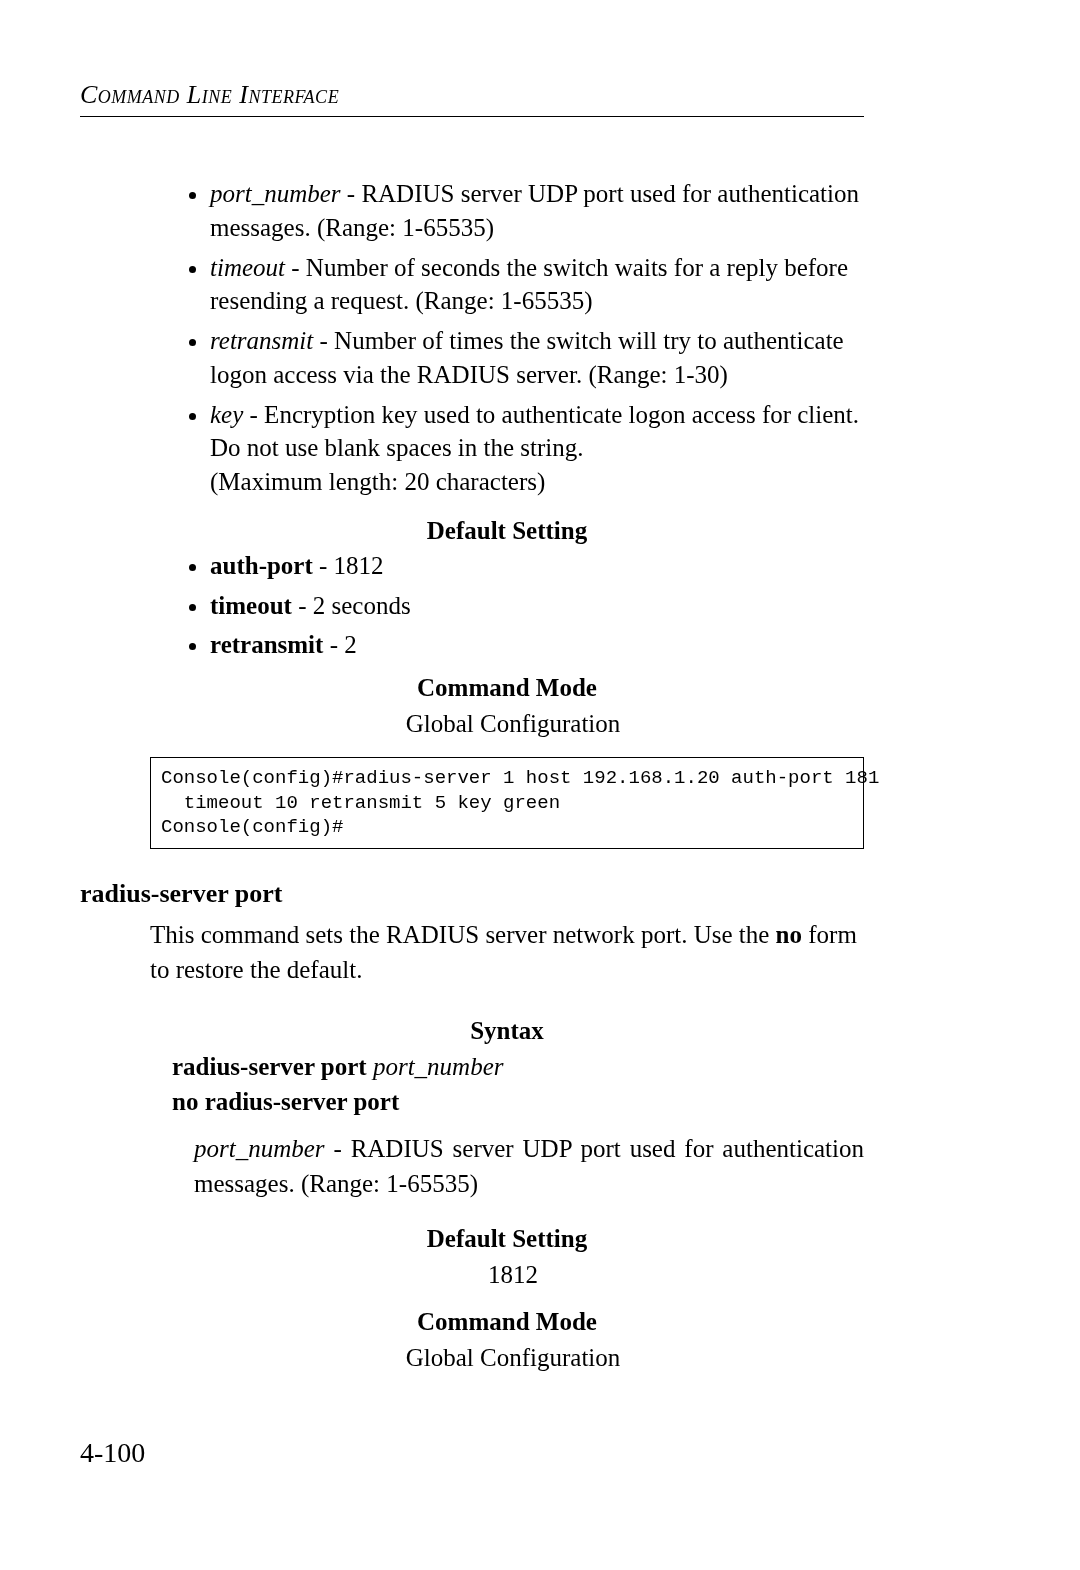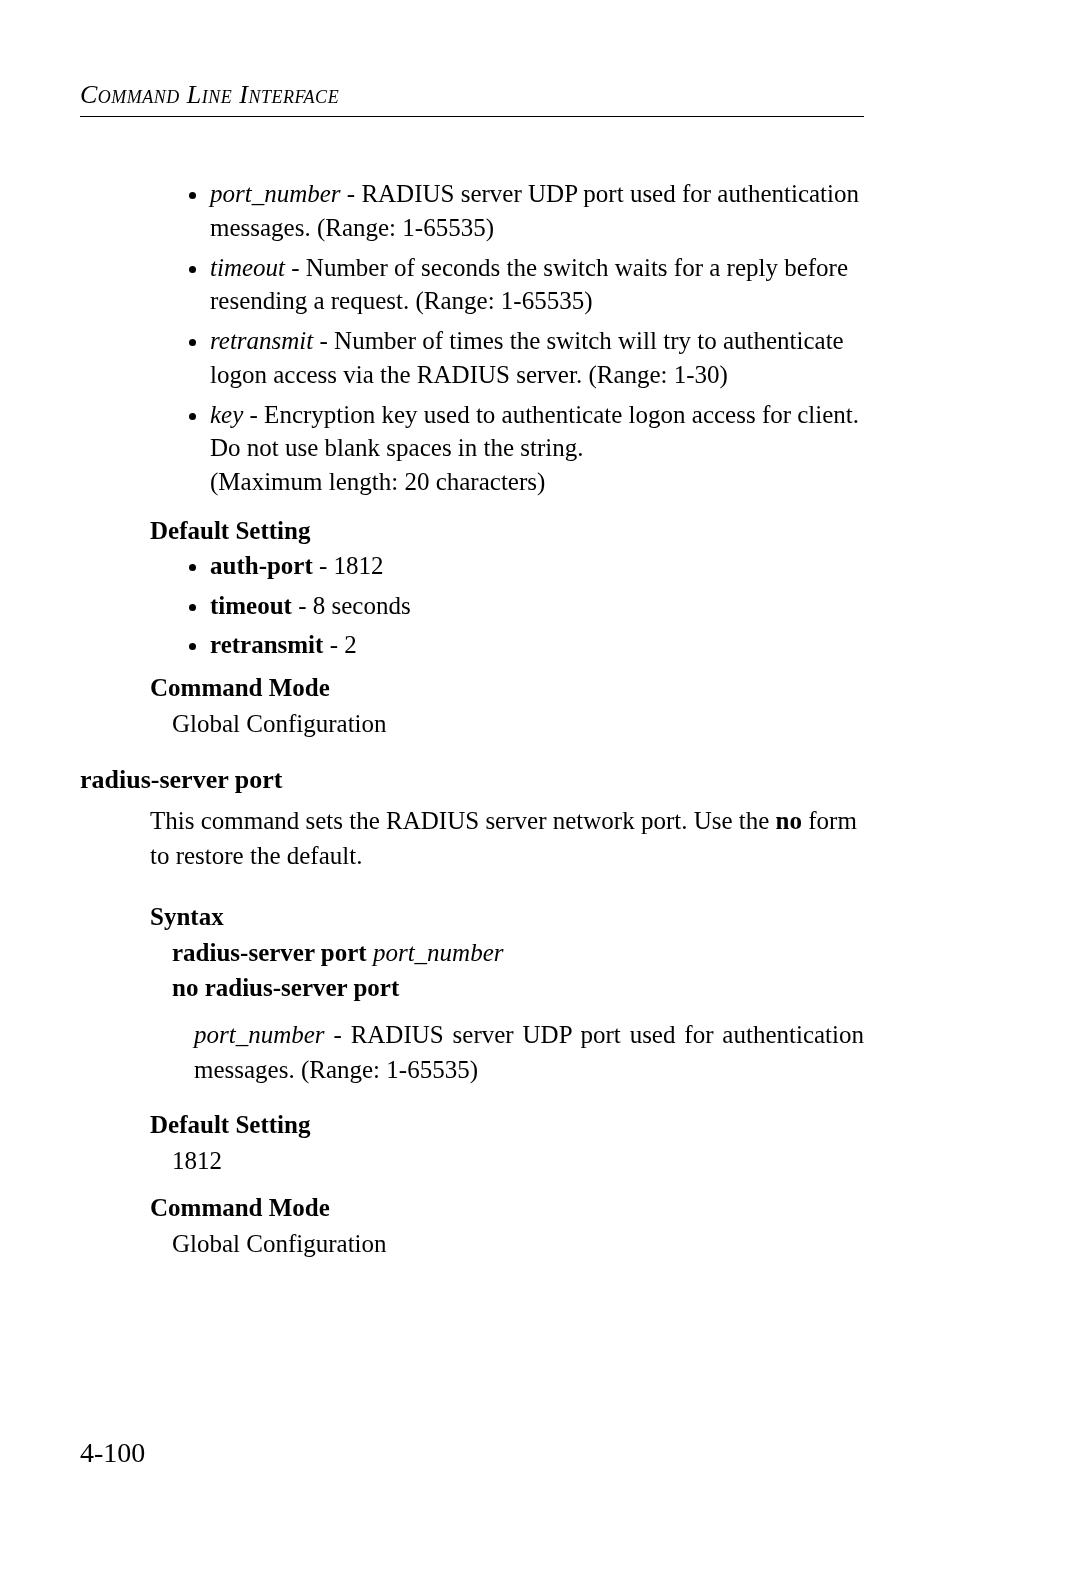--- a/index.html
+++ b/index.html
@@ -41,25 +41,27 @@
   }
   ul.bullets li {
     margin-bottom: 6px;
   }
   .italic { font-style: italic; }
   .bold { font-weight: bold; }
   .section-label {
     font-weight: bold;
     font-size: 25px;
     margin: 12px 0 4px 0;
+    text-align: center;
   }
   .plain {
     font-size: 25px;
-    margin: 0 0 16px 22px;
+    margin: 0 0 16px 12px;
     line-height: 1.4;
+    text-align: center;
   }
   .codebox {
     border: 1px solid #000;
     padding: 8px 10px;
     font-family: 'Courier New', monospace;
     font-size: 19px;
     white-space: pre;
     line-height: 1.3;
     margin: 6px 0 30px 0;
   }
@@ -119,30 +121,33 @@
 (Maximum length: 20 characters)</span>
       </li>
     </ul>
 
     <div class="section-label">Default Setting</div>
     <ul class="bullets" style="margin-bottom:8px;">
       <li>
         <span class="bold">auth-port</span><span> - 1812</span>
       </li>
       <li>
-        <span class="bold">timeout</span><span> - 8 seconds</span>
+        <span class="bold">timeout</span><span> - 2 seconds</span>
       </li>
       <li>
         <span class="bold">retransmit</span><span> - 2</span>
       </li>
     </ul>
 
     <div class="section-label">Command Mode</div>
     <div class="plain">Global Configuration</div>
 
+    <div class="codebox">Console(config)#radius-server 1 host 192.168.1.20 auth-port 181 
+  timeout 10 retransmit 5 key green
+Console(config)#</div>
   </div>
 
   <div class="cmd-title">radius-server port</div>
 
   <div class="body-indent">
     <div class="desc">
       <span>This command sets the RADIUS server network port. Use the </span><span class="bold">no</span><span> form to restore the default.</span>
     </div>
 
     <div class="section-label">Syntax</div>

